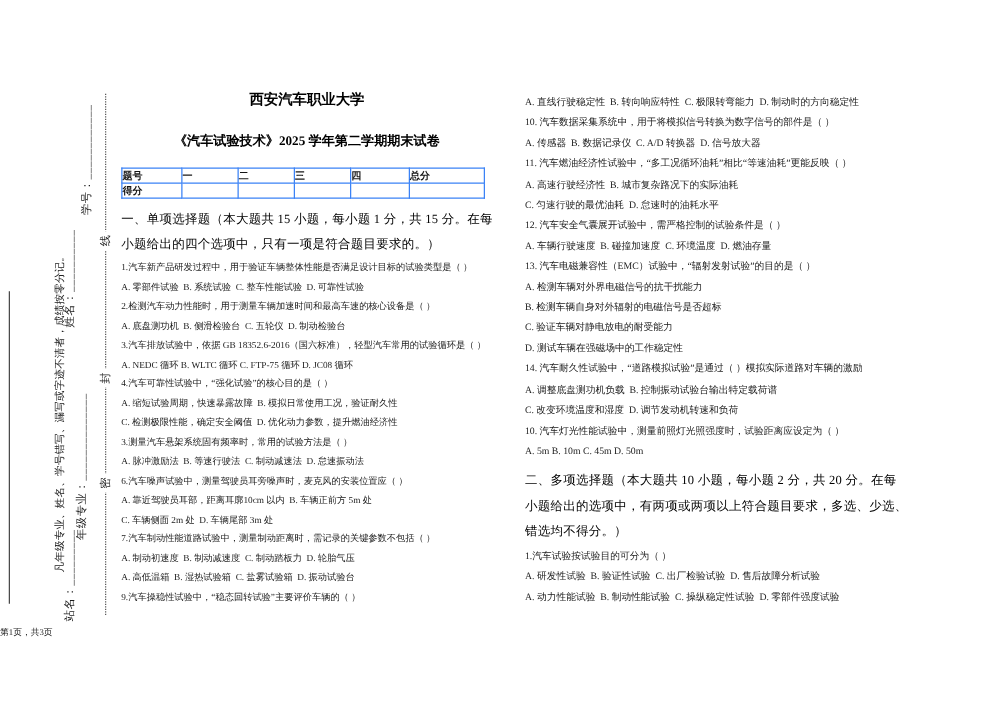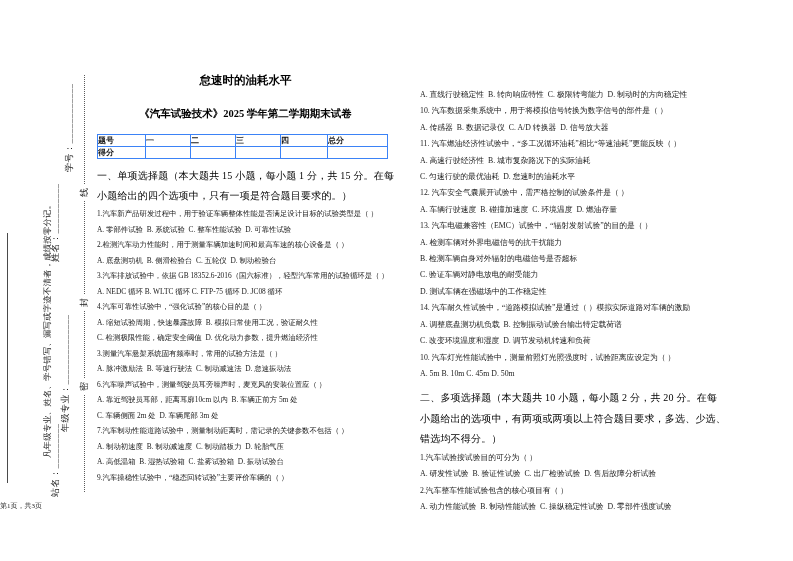--- a/index.html
+++ b/index.html
@@ -55,21 +55,21 @@
   <span class="seal-char" style="top:296px">封</span>
   <span class="seal-char" style="top:380px">密</span>
 
   <div class="vtext" style="left:64px;top:172px">学号：____________</div>
   <div class="vtext" style="left:50px;top:262px">姓名：__________</div>
   <div class="vtext" style="left:60px;top:432px">年级专业：______________</div>
   <div class="vtext" style="left:50px;top:497px">站名：_________</div>
   <div class="vtext warning" style="left:42px;top:458px">凡年级专业、姓名、学号错写、漏写或字迹不清者，成绩按零分记。</div>
 
   <div class="col-left">
-    <div class="title">怠速时的油耗水平</div>
+    <div class="title">西安汽车职业大学</div>
     <div class="subtitle">《汽车试验技术》2025 学年第二学期期末试卷</div>
 
     <table class="score-table">
       <tbody>
           <tr>
         <td class="th c0">题号</td>
         <td class="th c1">一</td>
         <td class="th c2">二</td>
         <td class="th c3">三</td>
         <td class="th c4">四</td>
@@ -105,21 +105,21 @@
         <div class="line q">A. 靠近驾驶员耳部，距离耳廓10cm 以内  B. 车辆正前方 5m 处</div>
         <div class="line q">C. 车辆侧面 2m 处  D. 车辆尾部 3m 处</div>
         <div class="line q">7.汽车制动性能道路试验中，测量制动距离时，需记录的关键参数不包括（ ）</div>
         <div class="line q">A. 制动初速度  B. 制动减速度  C. 制动踏板力  D. 轮胎气压</div>
         <div class="line q">A. 高低温箱  B. 湿热试验箱  C. 盐雾试验箱  D. 振动试验台</div>
         <div class="line q">9.汽车操稳性试验中，“稳态回转试验”主要评价车辆的（ ）</div>
       </div>
   </div>
 
   <div class="col-right">
-    <div class="lines" style="margin-top:17px">
+    <div class="lines" style="margin-top:4px">
 
     <div class="line q">A. 直线行驶稳定性  B. 转向响应特性  C. 极限转弯能力  D. 制动时的方向稳定性</div>
         <div class="line q">10. 汽车数据采集系统中，用于将模拟信号转换为数字信号的部件是（ ）</div>
         <div class="line q">A. 传感器  B. 数据记录仪  C. A/D 转换器  D. 信号放大器</div>
         <div class="line q">11. 汽车燃油经济性试验中，“多工况循环油耗”相比“等速油耗”更能反映（ ）</div>
         <div class="line q">A. 高速行驶经济性  B. 城市复杂路况下的实际油耗</div>
         <div class="line q">C. 匀速行驶的最优油耗  D. 怠速时的油耗水平</div>
         <div class="line q">12. 汽车安全气囊展开试验中，需严格控制的试验条件是（ ）</div>
         <div class="line q">A. 车辆行驶速度  B. 碰撞加速度  C. 环境温度  D. 燃油存量</div>
         <div class="line q">13. 汽车电磁兼容性（EMC）试验中，“辐射发射试验”的目的是（ ）</div>
@@ -130,19 +130,18 @@
         <div class="line q">14. 汽车耐久性试验中，“道路模拟试验”是通过（ ）模拟实际道路对车辆的激励</div>
         <div class="line q">A. 调整底盘测功机负载  B. 控制振动试验台输出特定载荷谱</div>
         <div class="line q">C. 改变环境温度和湿度  D. 调节发动机转速和负荷</div>
         <div class="line q">10. 汽车灯光性能试验中，测量前照灯光照强度时，试验距离应设定为（ ）</div>
         <div class="line q">A. 5m B. 10m C. 45m D. 50m</div>
         <div class="line heading gap-top">二、多项选择题（本大题共 10 小题，每小题 2 分，共 20 分。在每</div>
         <div class="line heading">小题给出的选项中，有两项或两项以上符合题目要求，多选、少选、</div>
         <div class="line heading">错选均不得分。）</div>
         <div class="line q">1.汽车试验按试验目的可分为（ ）</div>
         <div class="line q">A. 研发性试验  B. 验证性试验  C. 出厂检验试验  D. 售后故障分析试验</div>
-        <div class="line q">2.汽车整车性能试验包含的核心项目有（ ）</div>
         <div class="line q">A. 动力性能试验  B. 制动性能试验  C. 操纵稳定性试验  D. 零部件强度试验</div>
       </div>
   </div>
 
   <div class="footer">第1页，共3页</div>
 </div>
 
 </body></html>

